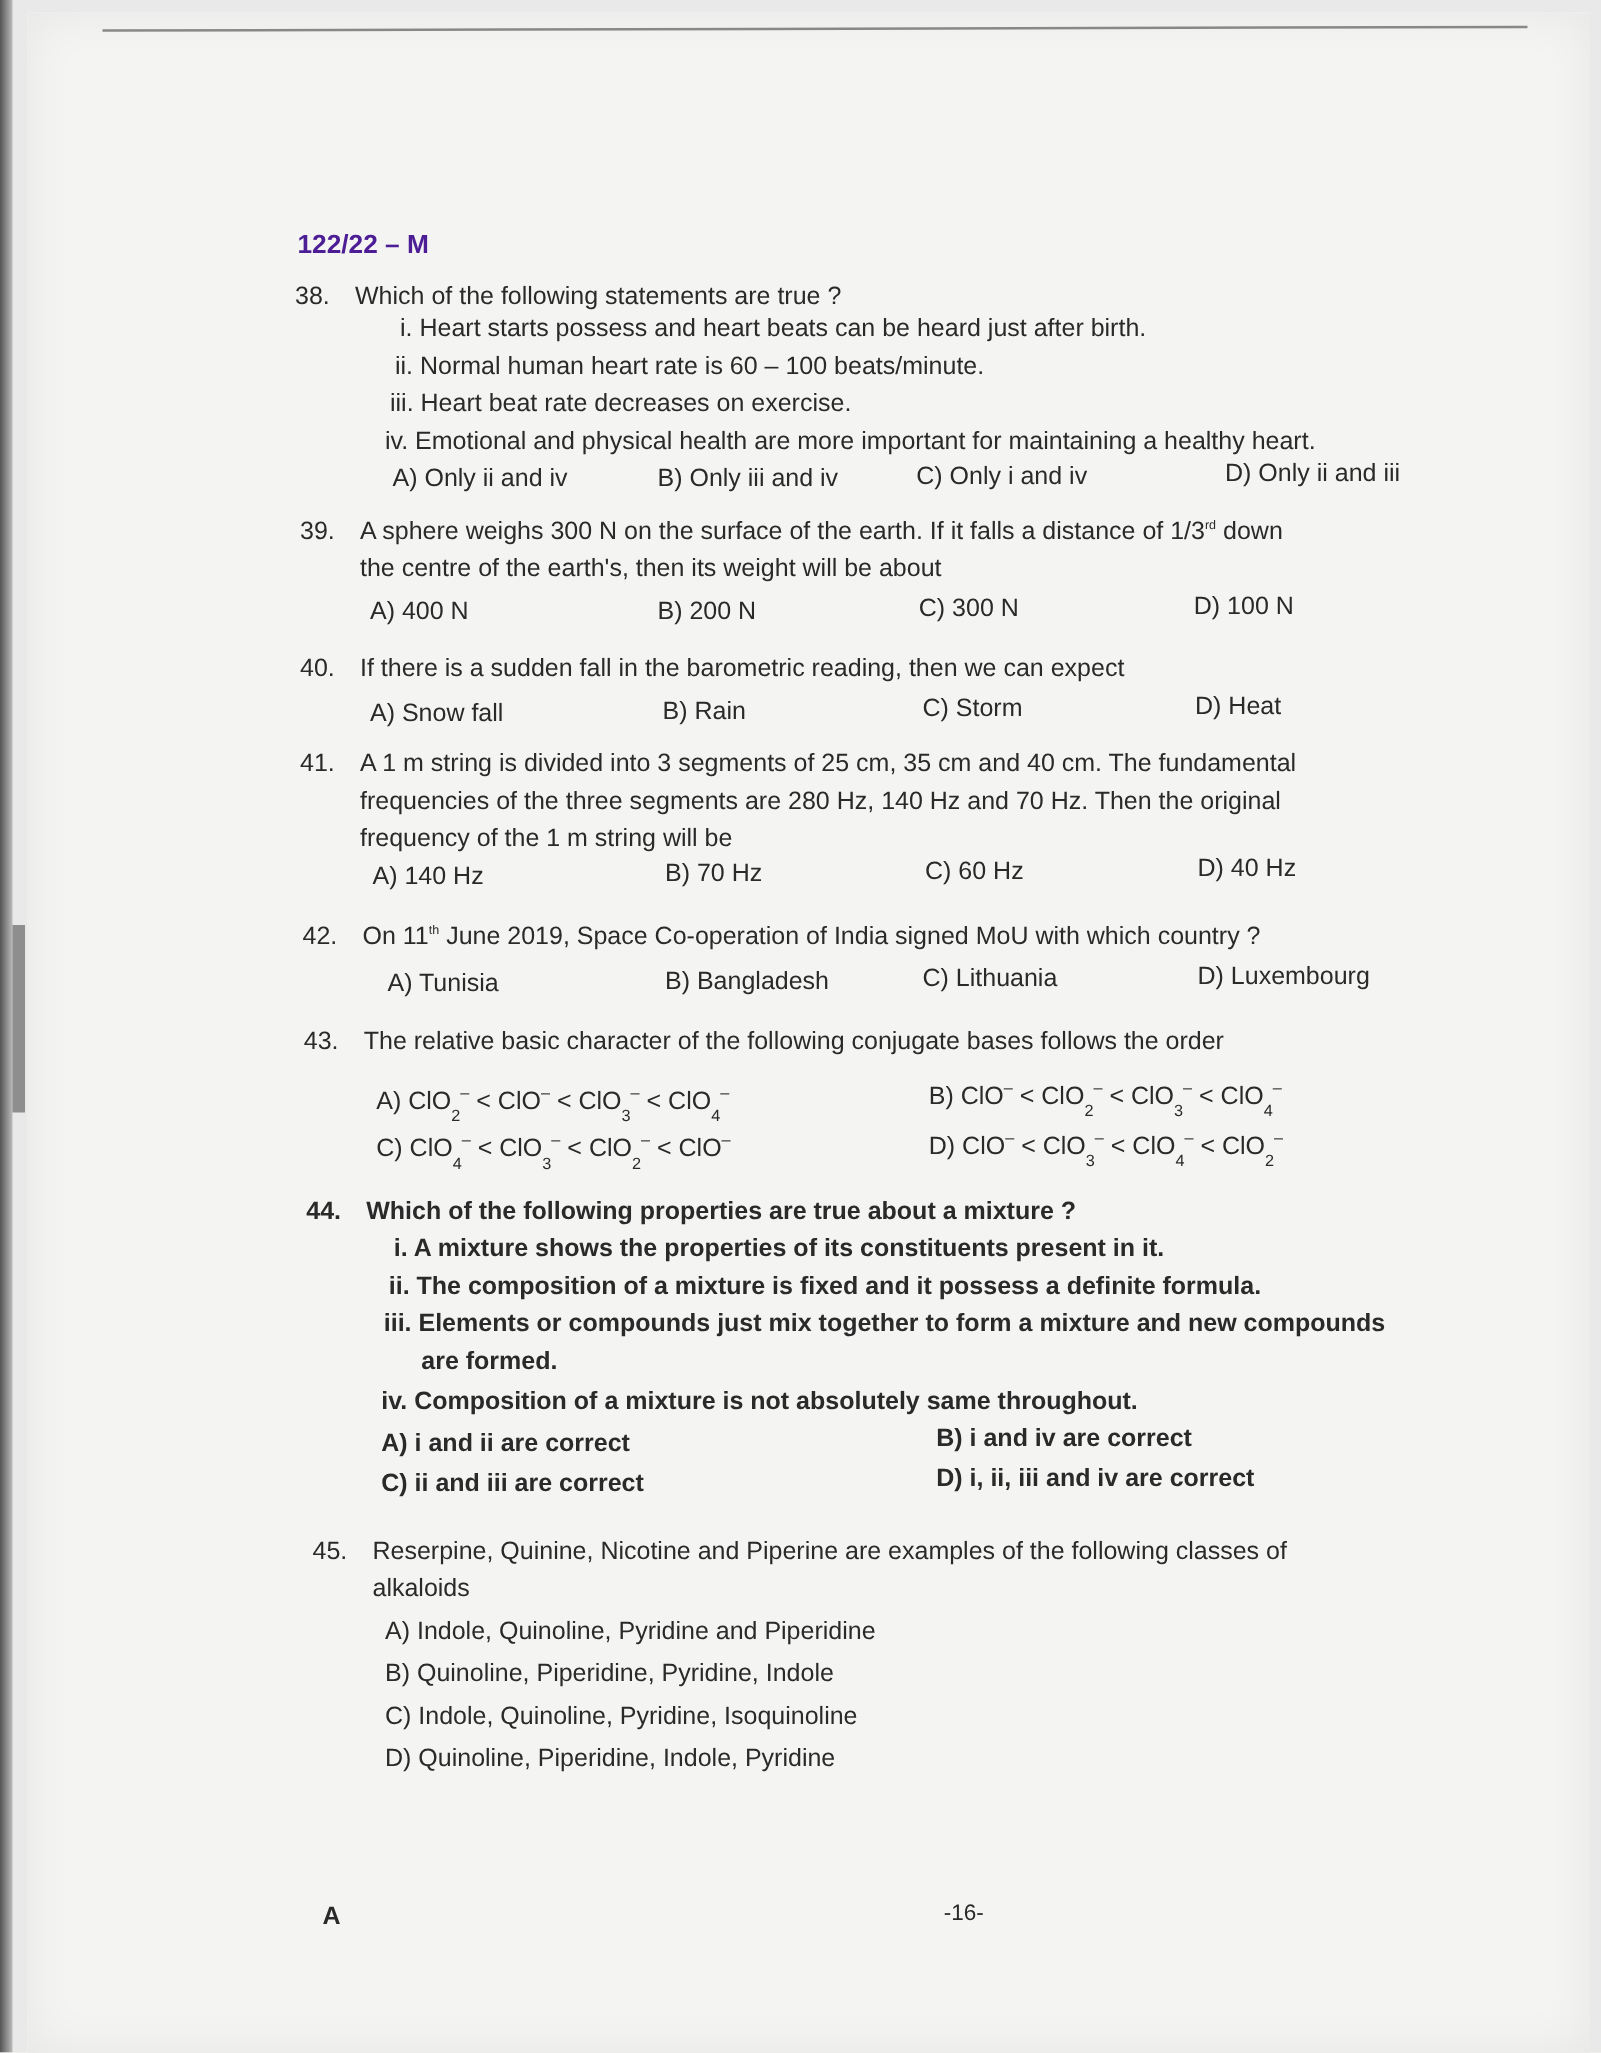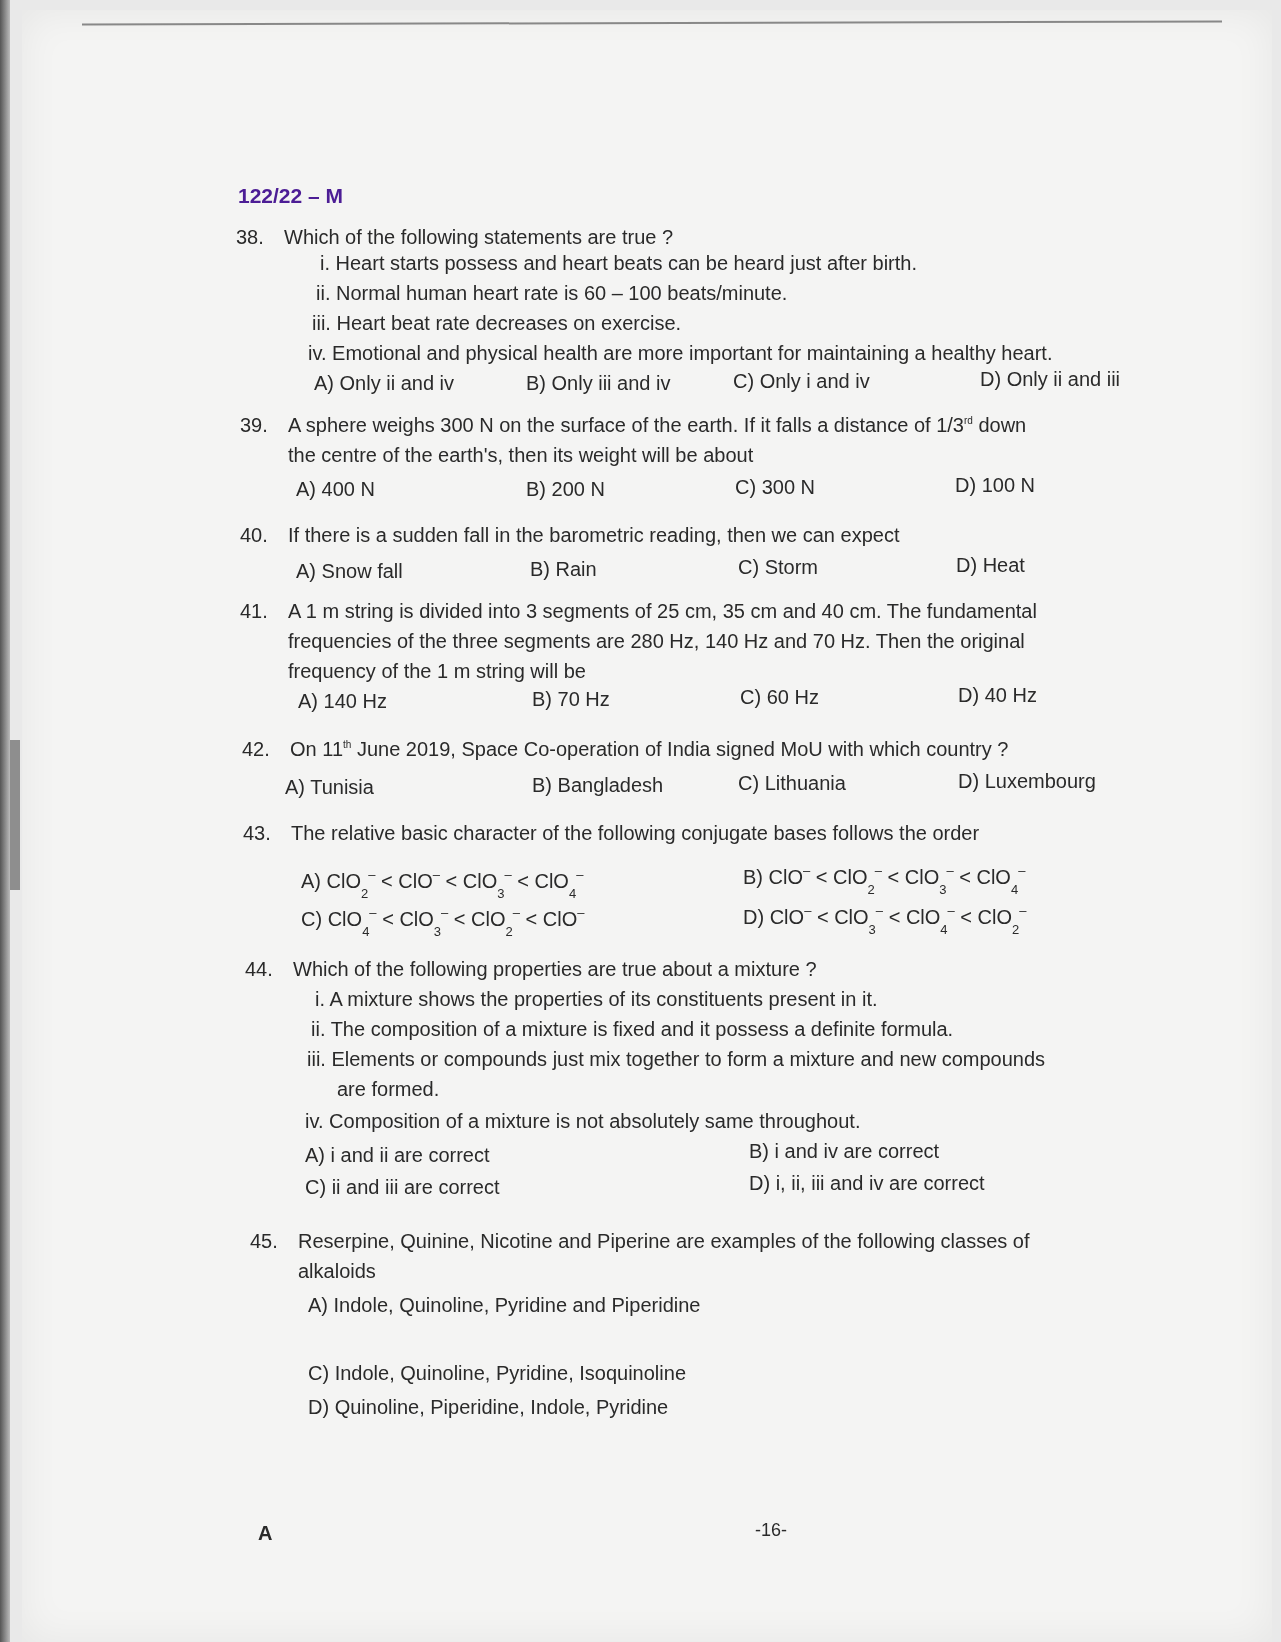--- a/index.html
+++ b/index.html
@@ -85,21 +85,21 @@
   <span class="stmt" style="left:48px;top:60px">frequency of the 1 m string will be</span>
   <span class="opt" style="left:58px;top:90px">A) 140 Hz</span>
   <span class="opt" style="left:292px;top:88px">B) 70 Hz</span>
   <span class="opt" style="left:500px;top:86px">C) 60 Hz</span>
   <span class="opt" style="left:718px;top:84px">D) 40 Hz</span>
 </div>
 
 <div class="q" style="left:242px;top:734px;width:950px;height:70px;">
   <span class="num">42.</span>
   <span class="stem"><span>On 11</span><sup>th</sup><span> June 2019, Space Co-operation of India signed MoU with which country ?</span></span>
-  <span class="opt" style="left:43px;top:38px">A) Tunisia</span>
+  <span class="opt" style="left:68px;top:38px">A) Tunisia</span>
   <span class="opt" style="left:290px;top:36px">B) Bangladesh</span>
   <span class="opt" style="left:496px;top:34px">C) Lithuania</span>
   <span class="opt" style="left:716px;top:32px">D) Luxembourg</span>
 </div>
 
 <div class="q" style="left:243px;top:818px;width:950px;height:120px;">
   <span class="num">43.</span>
   <span class="stem">The relative basic character of the following conjugate bases follows the order</span>
 
   <span class="opt chem" style="left:58px;top:48px">
@@ -116,37 +116,38 @@
     <span>C)</span>
     <span>ClO</span><sub>4</sub><span class="sp">–</span><span> &lt; </span><span>ClO</span><sub>3</sub><span class="sp">–</span><span> &lt; </span><span>ClO</span><sub>2</sub><span class="sp">–</span><span> &lt; </span><span>ClO</span><span class="sp">–</span>
   </span>
 
   <span class="opt chem" style="left:500px;top:84px">
     <span>D)</span>
     <span>ClO</span><span class="sp">–</span><span> &lt; </span><span>ClO</span><sub>3</sub><span class="sp">–</span><span> &lt; </span><span>ClO</span><sub>4</sub><span class="sp">–</span><span> &lt; </span><span>ClO</span><sub>2</sub><span class="sp">–</span>
   </span>
 </div>
 
-<div class="q" style="left:245px;top:954px;width:960px;height:250px;">
+<div class="q" style="left:245px;top:954px;width:960px;height:250px;font-weight:bold;">
   <span class="num">44.</span>
   <span class="stem">Which of the following properties are true about a mixture ?</span>
   <span class="stmt" style="left:70px;top:30px">i. A mixture shows the properties of its constituents present in it.</span>
   <span class="stmt" style="left:66px;top:60px">ii. The composition of a mixture is fixed and it possess a definite formula.</span>
   <span class="stmt" style="left:62px;top:90px">iii. Elements or compounds just mix together to form a mixture and new compounds</span>
   <span class="stmt" style="left:92px;top:120px">are formed.</span>
   <span class="stmt" style="left:60px;top:152px">iv. Composition of a mixture is not absolutely same throughout.</span>
   <span class="opt" style="left:60px;top:186px">A) i and ii are correct</span>
   <span class="opt" style="left:504px;top:182px">B) i and iv are correct</span>
   <span class="opt" style="left:60px;top:218px">C) ii and iii are correct</span>
   <span class="opt" style="left:504px;top:214px">D) i, ii, iii and iv are correct</span>
 </div>
 
 <div class="q" style="left:250px;top:1226px;width:960px;height:200px;">
   <span class="num">45.</span>
   <span class="stem">Reserpine, Quinine, Nicotine and Piperine are examples of the following classes of</span>
   <span class="stmt" style="left:48px;top:30px">alkaloids</span>
   <span class="opt" style="left:58px;top:64px">A) Indole, Quinoline, Pyridine and Piperidine</span>
+  <span class="opt" style="left:58px;top:98px">B) Quinoline, Piperidine, Pyridine, Indole</span>
   <span class="opt" style="left:58px;top:132px">C) Indole, Quinoline, Pyridine, Isoquinoline</span>
   <span class="opt" style="left:58px;top:166px">D) Quinoline, Piperidine, Indole, Pyridine</span>
 </div>
 
 <div class="footer-a">A</div>
 <div class="footer-p">-16-</div>
 
 </body></html>

